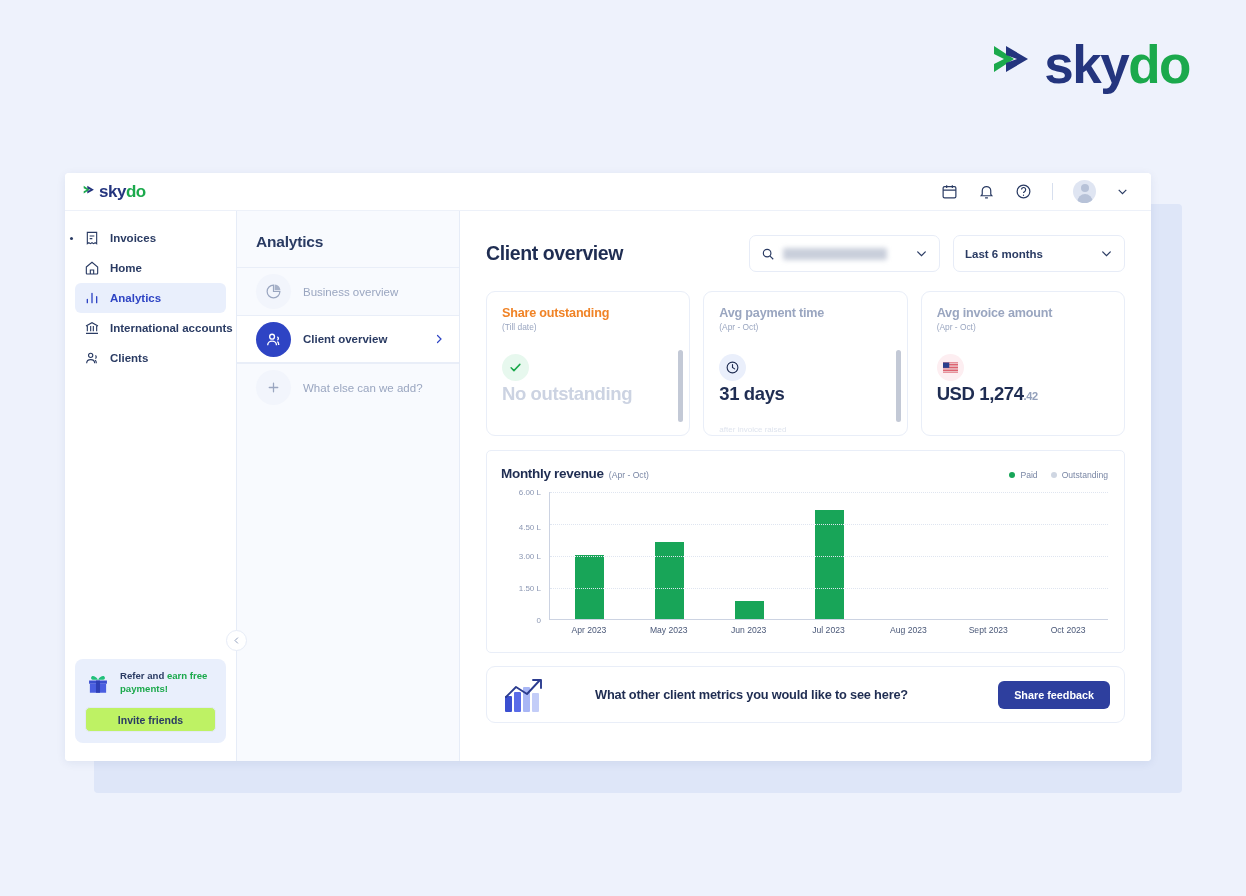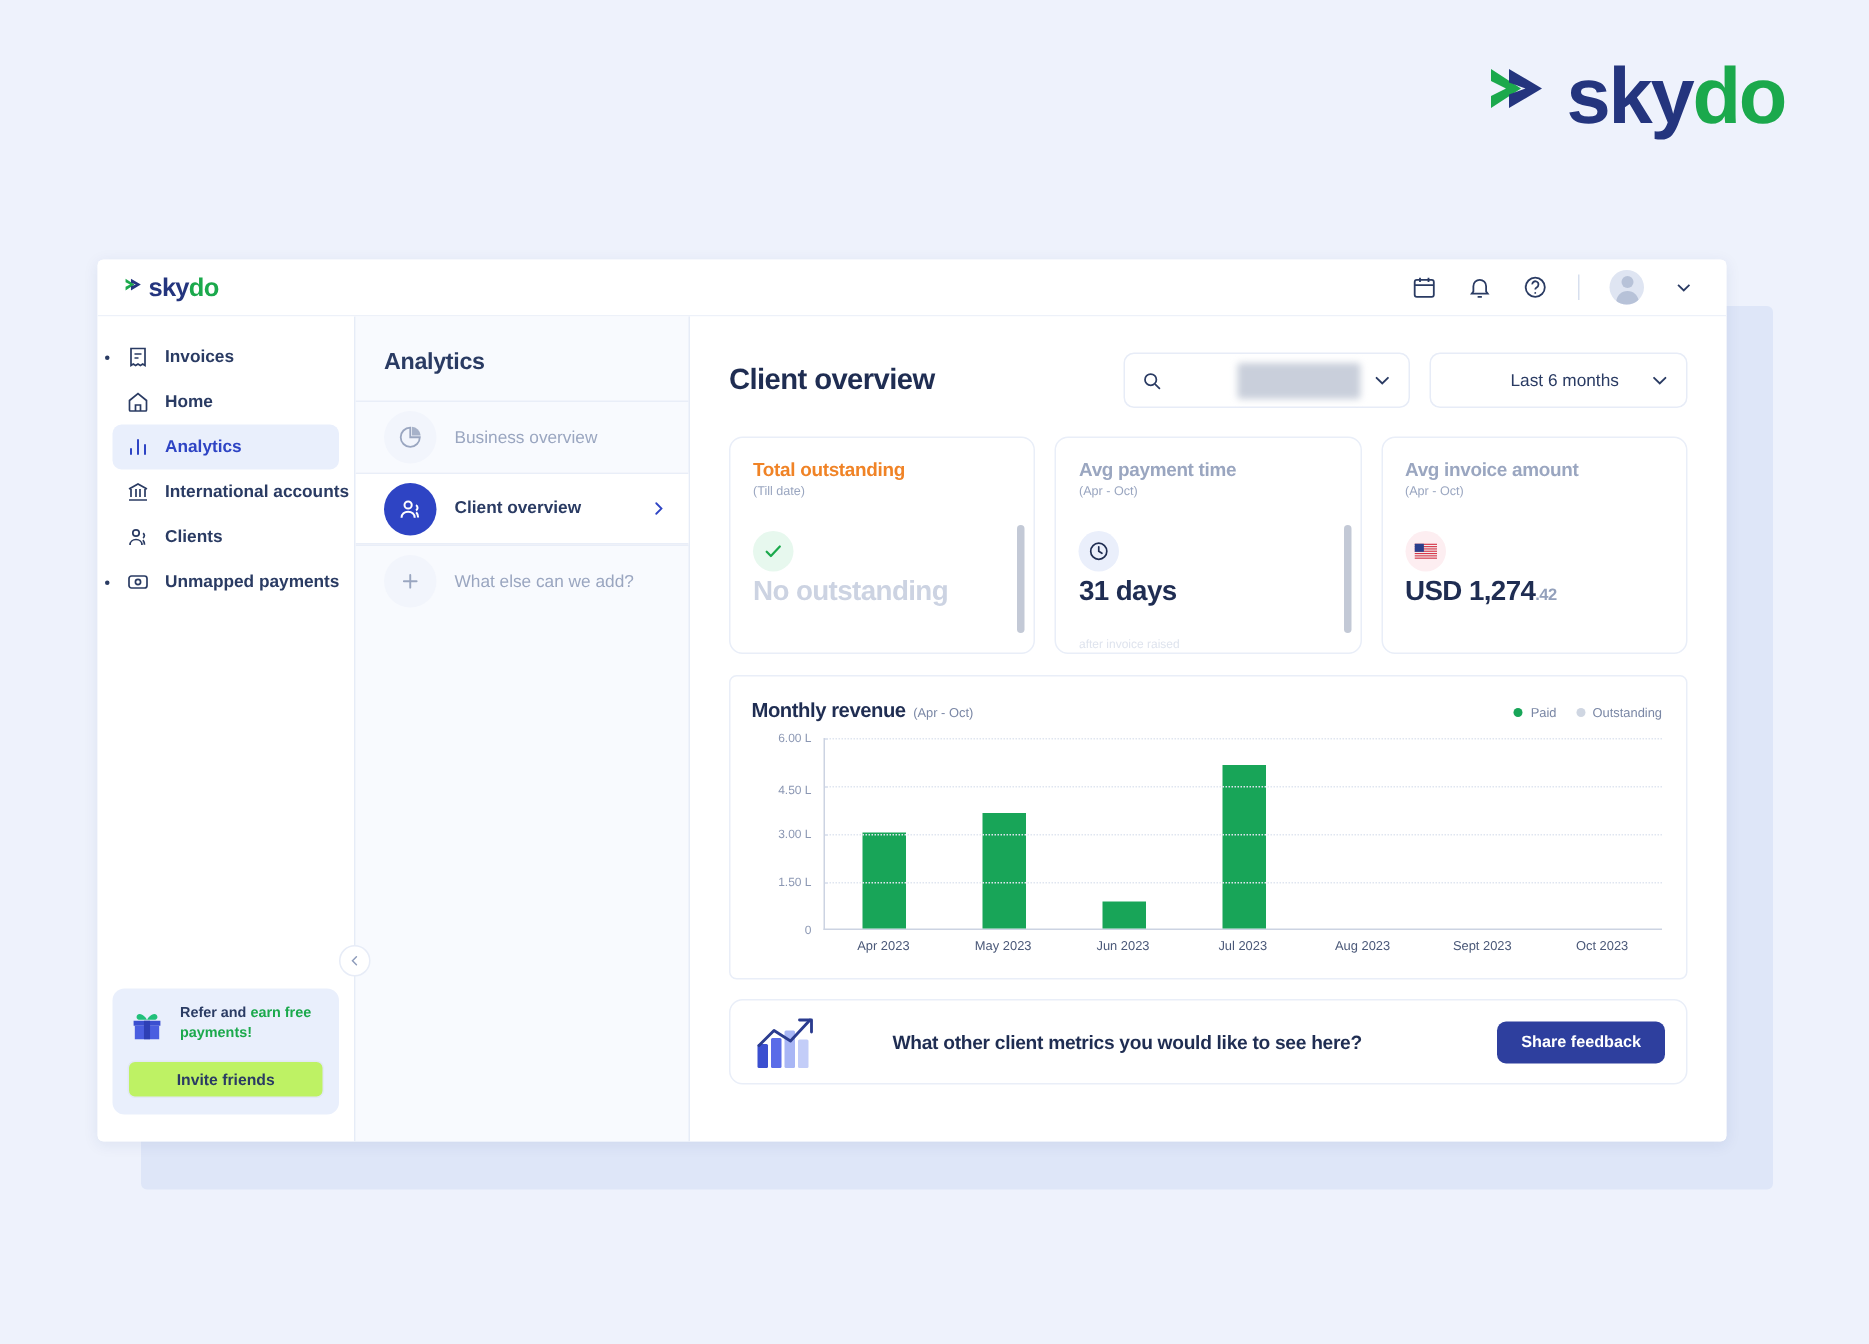--- a/index.html
+++ b/index.html
@@ -150,21 +150,21 @@
   .page-title { font-size: 19.5px; font-weight: 700; color: #1f2d52; letter-spacing: -.4px; }
   .controls { margin-left: auto; display: flex; gap: 13px; }
   .ctl {
     height: 37px; border: 1px solid #e7ecf7; border-radius: 7px;
     background: #fff; display: flex; align-items: center;
     padding: 0 11px; gap: 8px; cursor: pointer;
   }
   .ctl-search { width: 191px; }
   .ctl-range { width: 172px; }
   .ctl .mag { width: 14px; height: 14px; color: #2a3b63; flex: 0 0 14px; }
-  .ctl-value { font-size: 11.5px; color: #2a3b63; font-weight: 400; margin-left: 42px; }
+  .ctl-value { font-size: 11.5px; color: #2a3b63; font-weight: 700; }
   .ctl-value.redacted {
     color: transparent; background: #c9cfdb; border-radius: 2px;
     filter: blur(2.6px); user-select: none; padding: 0 2px;
   }
   .ctl .chev { margin-left: auto; width: 13px; height: 13px; color: #2a3b63; flex: 0 0 13px; }
 
   
   .cards { display: flex; gap: 13px; margin-top: 19px; }
   .card {
     flex: 1; height: 145px; border: 1px solid #e9eef8; border-radius: 9px;
@@ -338,28 +338,20 @@
 
       <div class="nav-item">
         <svg class="nav-icon" viewBox="0 0 24 24" fill="none" stroke="currentColor" stroke-width="1.7">
           <circle cx="10" cy="8" r="3.2"></circle>
             <path d="M4 20c0-3.3 2.7-5.5 6-5.5s6 2.2 6 5.5"></path>
             <path d="M17 8.3a2.6 2.6 0 010 4.6M18.5 19.8c0-2-.6-3.6-1.6-4.7"></path>
         </svg>
         <span class="nav-label">Clients</span>
       </div>
 
-      <div class="nav-item">
-        <span class="dot"></span>
-        <svg class="nav-icon" viewBox="0 0 24 24" fill="none" stroke="currentColor" stroke-width="1.7">
-          <rect x="3" y="6" width="18" height="12" rx="2.5"></rect>
-            <circle cx="12" cy="12" r="2.6"></circle>
-        </svg>
-        <span class="nav-label">Unmapped payments</span>
-      </div>
 
       <div class="refer-card">
         <div class="refer-top">
           <svg class="gift" viewBox="0 0 32 32">
             <path d="M5 13h22v4H5z" fill="#3b4fd0"></path>
             <path d="M6 17h20v11H6z" fill="#4a5ee0"></path>
             <path d="M13.5 13h5v15h-5z" fill="#2e3fb5"></path>
             <path d="M16 12c-3-5-8-6-8.5-2.5S12 12 16 12z" fill="#21c07a"></path>
             <path d="M16 12c3-5 8-6 8.5-2.5S20 12 16 12z" fill="#21c07a"></path>
           </svg>
@@ -436,21 +428,21 @@
             <svg class="chev" viewBox="0 0 24 24" fill="none" stroke="currentColor" stroke-width="2.3" stroke-linecap="round">
               <path d="M5 9l7 7 7-7"></path>
             </svg>
           </div>
         </div>
       </div>
 
       <div class="cards">
 
         <div class="card">
-          <div class="card-title orange">Total outstanding</div>
+          <div class="card-title orange">Share outstanding</div>
           <div class="card-sub">(Till date)</div>
           <div class="card-ic green">
             <svg viewBox="0 0 24 24" fill="none" stroke="currentColor" stroke-width="2.4" stroke-linecap="round" stroke-linejoin="round">
               <path d="M5 12.5l4.5 4.5L19 7"></path>
             </svg>
           </div>
           <div class="card-value placeholder">No outstanding</div>
           <div class="card-scroll"></div>
         </div>
 

